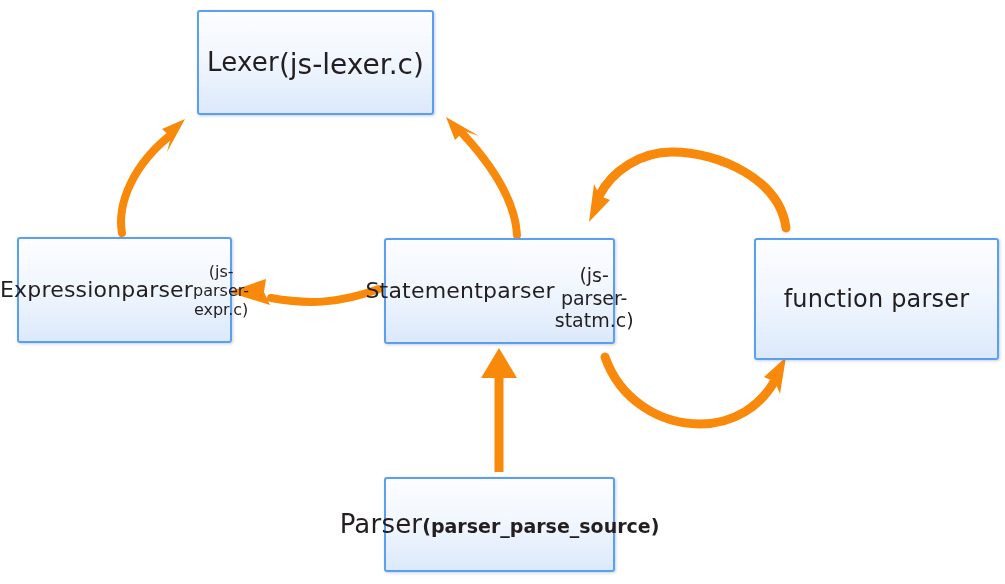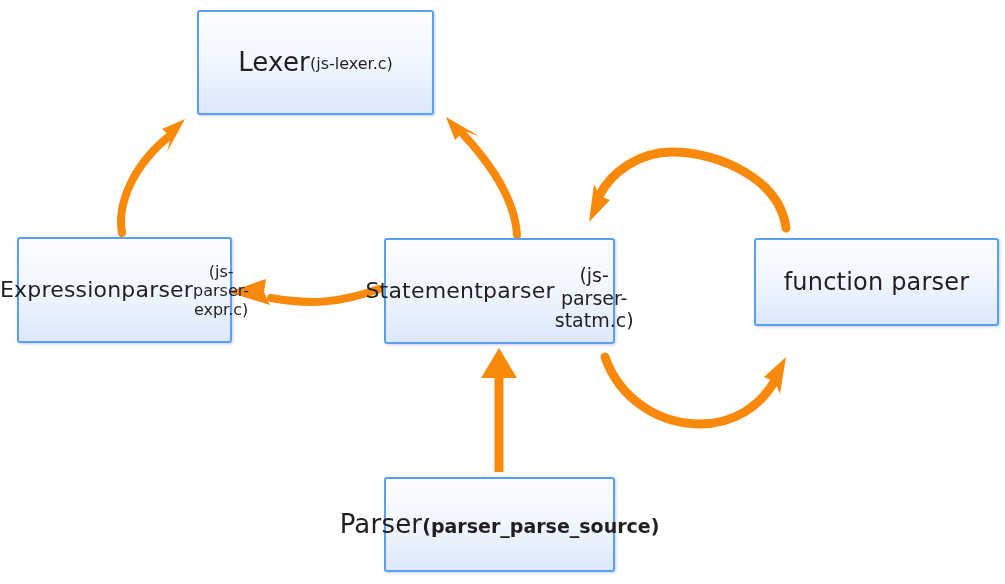--- a/index.html
+++ b/index.html
@@ -27,31 +27,31 @@
     color:#231f20;
     text-align:center;
     line-height:1.18;
   }
   .node .title{font-size:25px;letter-spacing:0.2px;}
   .node .sub{font-size:19px;letter-spacing:0px;margin-top:2px;}
   .node .title.two-line{font-size:23px;}
 
   #node-lexer{left:197px;top:10px;width:237px;height:105px;}
   #node-lexer .title{font-size:26px;}
-  #node-lexer .sub{font-size:16px;margin-top:4px;}
+  #node-lexer .sub{font-size:28px;margin-top:4px;}
 
   #node-expression-parser{left:17px;top:237px;width:215px;height:106px;}
   #node-expression-parser .title{font-size:22px;line-height:1.22;}
   #node-expression-parser .sub{font-size:16px;margin-top:3px;}
 
   #node-statement-parser{left:384px;top:238px;width:231px;height:106px;}
   #node-statement-parser .title{font-size:22px;line-height:1.22;}
   #node-statement-parser .sub{font-size:19px;margin-top:14px;}
 
-  #node-function-parser{left:754px;top:238px;width:245px;height:88px;}
+  #node-function-parser{left:754px;top:238px;width:245px;height:122px;}
   #node-function-parser .title{font-size:24px;}
   #node-function-parser .sub{font-size:19px;margin-top:4px;}
 
   #node-parser{left:384px;top:477px;width:231px;height:95px;}
   #node-parser .title{font-size:26px;}
   #node-parser .sub{font-size:19px;margin-top:4px;font-weight:bold;}
 </style>
 </head>
 <body>
 

